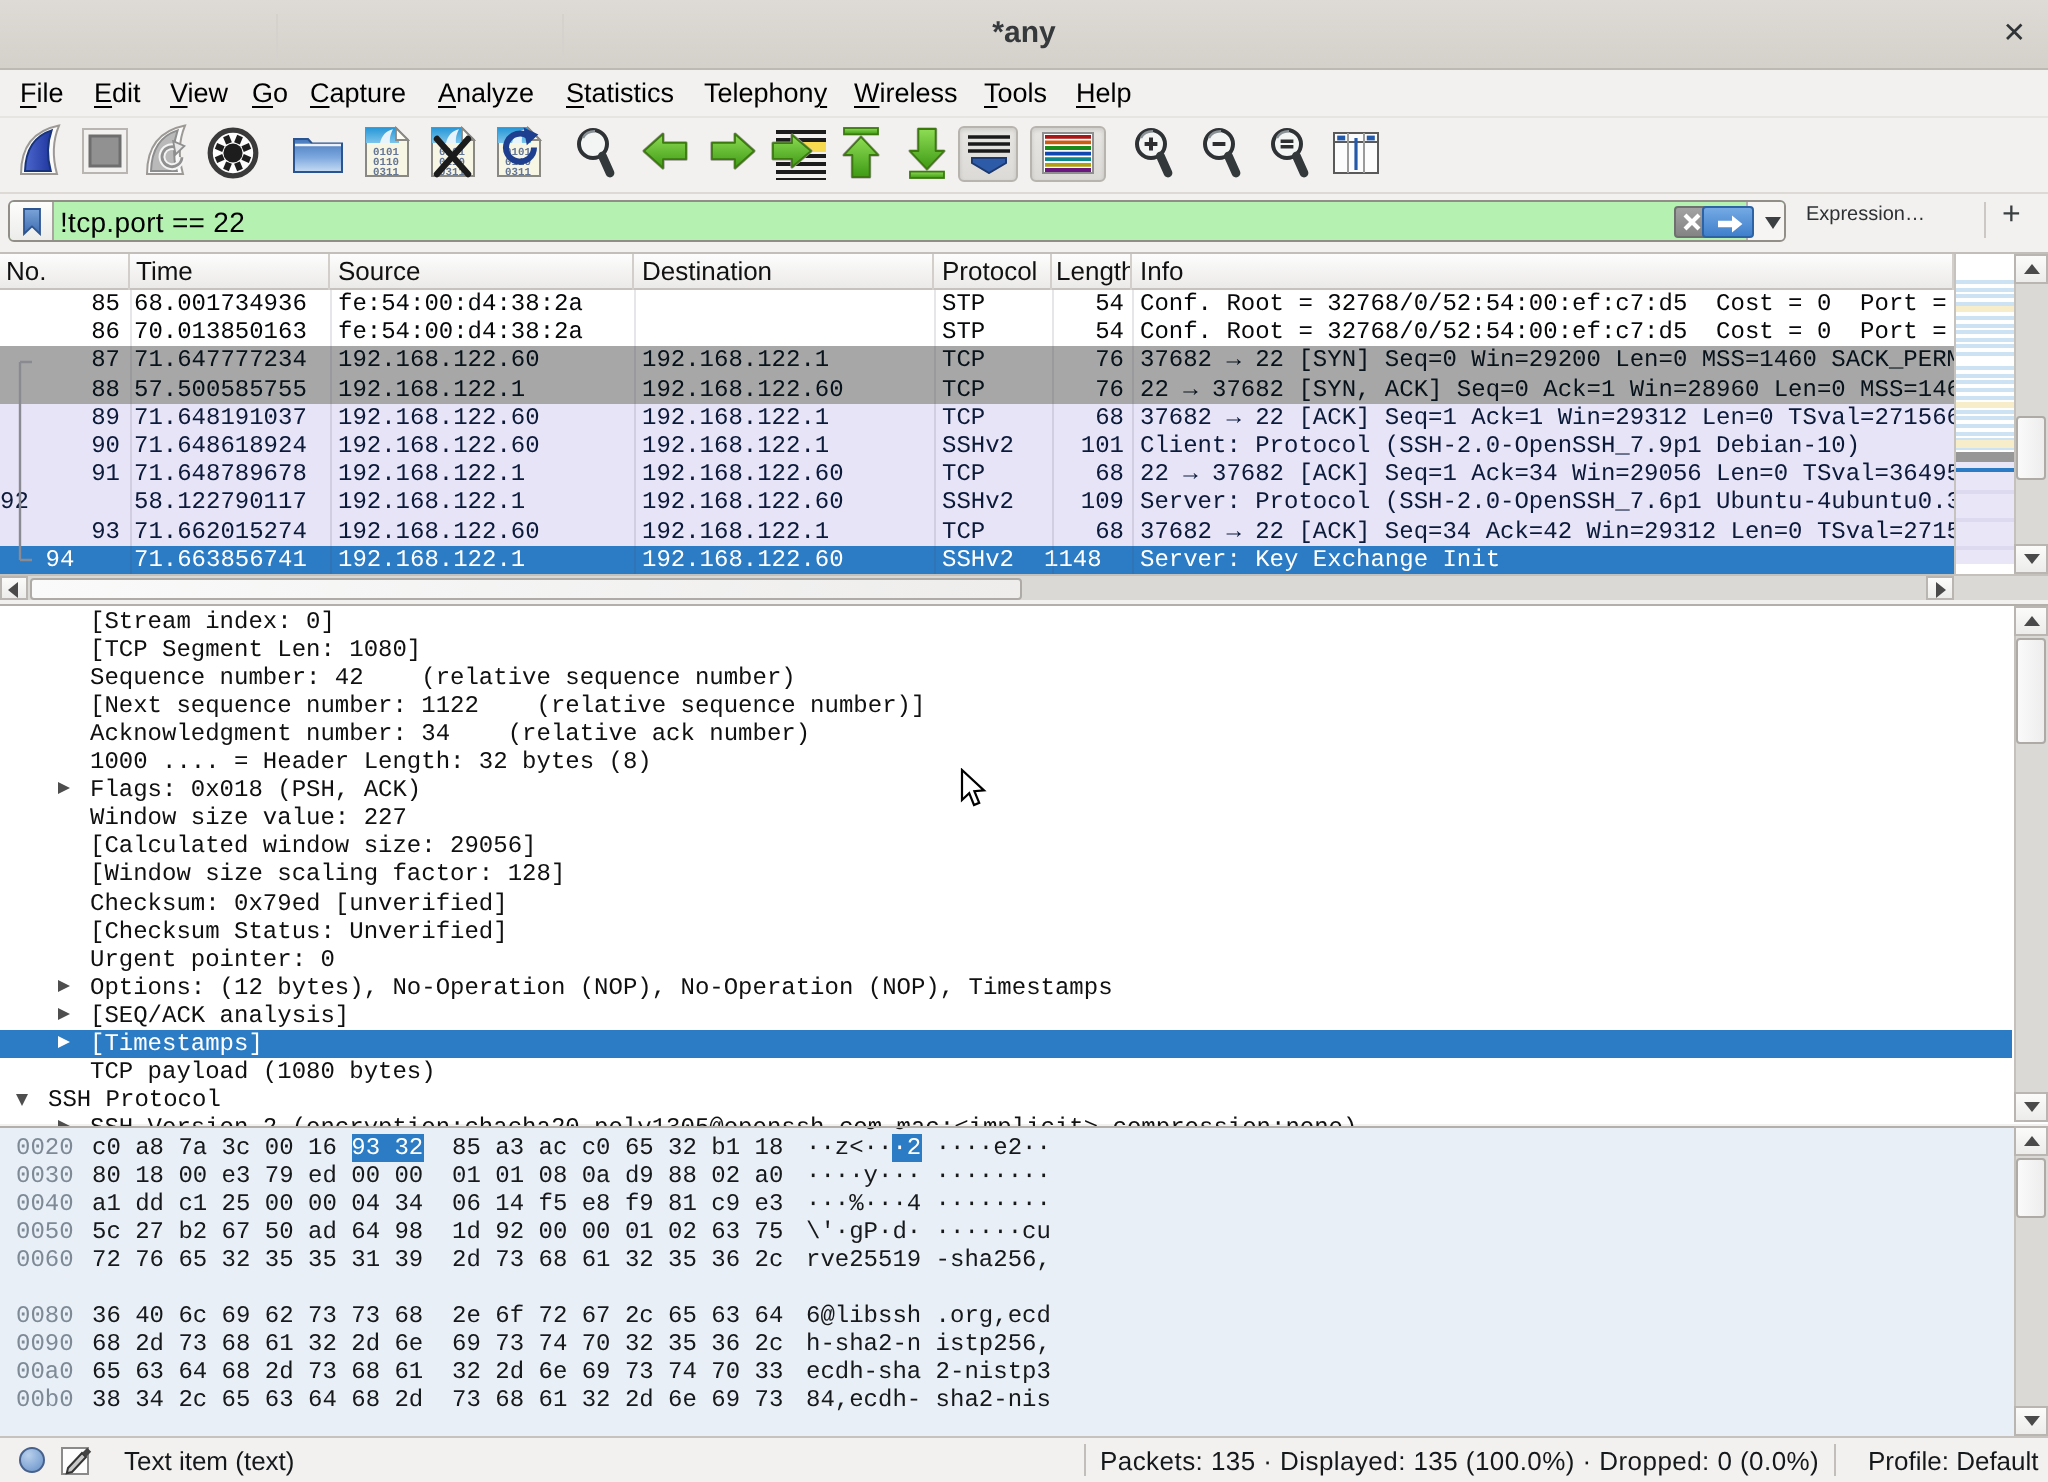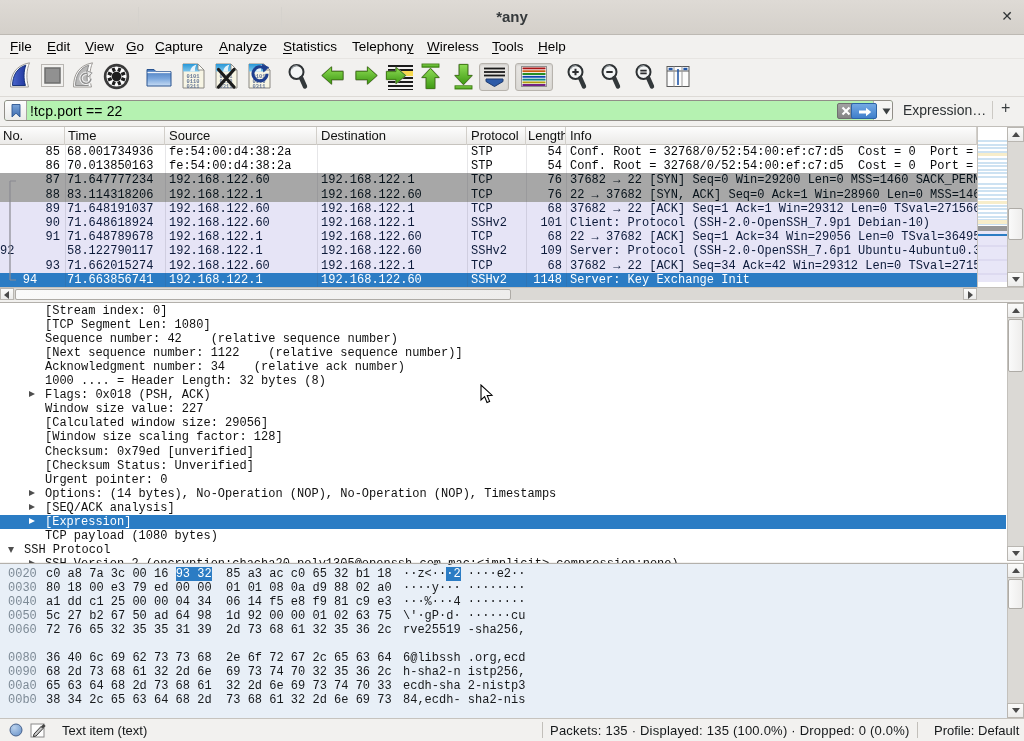--- a/index.html
+++ b/index.html
@@ -18,21 +18,21 @@
 .tsep{position:absolute;top:7px;width:1px;height:24px;background:#d5d2cd;}
 .tbtn{position:absolute;top:63px;width:30px;height:28px;border:1px solid #b7b3ad;border-radius:3px;background:linear-gradient(#e8e6e3,#dcdad6);box-shadow:inset 0 1px 2px rgba(0,0,0,0.12);}
 
 #filterbar{left:0;top:96px;width:1024px;height:31px;background:#f2f1ef;border-top:1px solid #dddad6;border-bottom:1px solid #c2bfba;}
 #ffield{left:4px;top:100px;width:889px;height:21px;border:1px solid #918e88;border-radius:3px;background:#b5f2b1;overflow:hidden;}
 #fbook{left:0;top:0;width:22px;height:19px;background:linear-gradient(#fdfdfd,#ececea);border-right:1px solid #a8a5a0;}
 #ftext{left:25px;top:2px;font-size:14px;letter-spacing:0.15px;color:#000;}
 #fwhite{right:0;top:0;width:19px;height:19px;background:#f6f5f4;border-left:1px solid #b5b2ad;}
 #fx{left:832px;top:1.5px;width:17px;height:16px;border-radius:2px;background:linear-gradient(#a2a2a2,#848484);border:1px solid #6f6f6f;}
 #fgo{left:846px;top:1.5px;width:26px;height:16px;border-radius:2px;background:linear-gradient(#74a9e4,#3f7fcb);border:1px solid #2d63a5;}
-#fexpr{left:903px;top:102px;font-size:14px;color:#2d3133;}
+#fexpr{left:903px;top:102px;font-size:10px;color:#2d3133;}
 #fplus{left:1001px;top:99px;font-size:16px;color:#3a3e40;}
 #fesep{left:992px;top:101px;width:1px;height:18px;background:#ccc9c4;}
 
 #plist{left:0;top:127px;width:1024px;height:173px;background:#fff;}
 #phdr{left:0;top:0;width:977px;height:18px;background:linear-gradient(#fdfdfd,#ebeae8);border-bottom:1px solid #c6c3be;}
 .hcell{position:absolute;top:0;height:18px;border-right:1px solid #d2cfca;font-size:13px;color:#111;line-height:17px;overflow:hidden;}
 .prow{position:absolute;left:0;width:977px;height:14.2px;}
 .prow span{position:absolute;top:0;font-family:"Liberation Mono",monospace;font-size:12px;line-height:14.2px;white-space:pre;}
 .bg-w{background:#fff;color:#07080a;}
 .bg-g{background:#a7a7a7;color:#07121a;}
@@ -359,21 +359,21 @@
       <span style="left:0;width:60px;text-align:right">87</span>
       <span style="left:67px">71.647777234</span>
       <span style="left:169px">192.168.122.60</span>
       <span style="left:321px">192.168.122.1</span>
       <span style="left:471px">TCP</span>
       <span style="left:522px;width:40px;text-align:right">76</span>
       <span style="left:570px;width:407px;overflow:hidden">37682 → 22 [SYN] Seq=0 Win=29200 Len=0 MSS=1460 SACK_PERM=1</span>
     </div>
 <div class="prow bg-g" style="top:60.6px">
       <span style="left:0;width:60px;text-align:right">88</span>
-      <span style="left:67px">83.114318206</span>
+      <span style="left:67px">57.500585755</span>
       <span style="left:169px">192.168.122.1</span>
       <span style="left:321px">192.168.122.60</span>
       <span style="left:471px">TCP</span>
       <span style="left:522px;width:40px;text-align:right">76</span>
       <span style="left:570px;width:407px;overflow:hidden">22 → 37682 [SYN, ACK] Seq=0 Ack=1 Win=28960 Len=0 MSS=1460 </span>
     </div>
 <div class="prow bg-l" style="top:74.8px">
       <span style="left:0;width:60px;text-align:right">89</span>
       <span style="left:67px">71.648191037</span>
       <span style="left:169px">192.168.122.60</span>
@@ -417,21 +417,21 @@
       <span style="left:471px">TCP</span>
       <span style="left:522px;width:40px;text-align:right">68</span>
       <span style="left:570px;width:407px;overflow:hidden">37682 → 22 [ACK] Seq=34 Ack=42 Win=29312 Len=0 TSval=271566</span>
     </div>
 <div class="prow bg-s" style="top:145.8px">
       <span style="left:0;width:60px;text-align:center">94</span>
       <span style="left:67px">71.663856741</span>
       <span style="left:169px">192.168.122.1</span>
       <span style="left:321px">192.168.122.60</span>
       <span style="left:471px">SSHv2</span>
-      <span style="left:522px;width:40px;text-align:right">1148</span>
+      <span style="left:522px;width:40px;">1148</span>
       <span style="left:570px;width:407px;overflow:hidden">Server: Key Exchange Init</span>
     </div>
 <div class="colsep" style="left:65px;top:18px"></div>
 <div class="colsep" style="left:165px;top:18px"></div>
 <div class="colsep" style="left:317px;top:18px"></div>
 <div class="colsep" style="left:467px;top:18px"></div>
 <div class="colsep" style="left:526px;top:18px"></div>
 <div class="colsep" style="left:566px;top:18px"></div>
 <svg class="abs" style="left:0;top:18px" width="20" height="142" viewBox="0 0 20 142">
       <path d="M10 36 V135 M10 36 h6 M10 135 h6" fill="none" stroke="#8a8a92" stroke-width="1.2"></path>
@@ -493,23 +493,23 @@
 <div class="dline mono" style="top:42.3px"><span class="abs" style="left:45px;top:0.5px">[Next sequence number: 1122    (relative sequence number)]</span></div>
 <div class="dline mono" style="top:56.4px"><span class="abs" style="left:45px;top:0.5px">Acknowledgment number: 34    (relative ack number)</span></div>
 <div class="dline mono" style="top:70.5px"><span class="abs" style="left:45px;top:0.5px">1000 .... = Header Length: 32 bytes (8)</span></div>
 <div class="dline mono" style="top:84.6px"><div class="tri-r" style="left:29px;top:3.5px"></div><span class="abs" style="left:45px;top:0.5px">Flags: 0x018 (PSH, ACK)</span></div>
 <div class="dline mono" style="top:98.7px"><span class="abs" style="left:45px;top:0.5px">Window size value: 227</span></div>
 <div class="dline mono" style="top:112.8px"><span class="abs" style="left:45px;top:0.5px">[Calculated window size: 29056]</span></div>
 <div class="dline mono" style="top:126.9px"><span class="abs" style="left:45px;top:0.5px">[Window size scaling factor: 128]</span></div>
 <div class="dline mono" style="top:141.0px"><span class="abs" style="left:45px;top:0.5px">Checksum: 0x79ed [unverified]</span></div>
 <div class="dline mono" style="top:155.1px"><span class="abs" style="left:45px;top:0.5px">[Checksum Status: Unverified]</span></div>
 <div class="dline mono" style="top:169.2px"><span class="abs" style="left:45px;top:0.5px">Urgent pointer: 0</span></div>
-<div class="dline mono" style="top:183.3px"><div class="tri-r" style="left:29px;top:3.5px"></div><span class="abs" style="left:45px;top:0.5px">Options: (14 bytes), No-Operation (NOP), No-Operation (NOP), Timestamps</span></div>
+<div class="dline mono" style="top:183.3px"><div class="tri-r" style="left:29px;top:3.5px"></div><span class="abs" style="left:45px;top:0.5px">Options: (12 bytes), No-Operation (NOP), No-Operation (NOP), Timestamps</span></div>
 <div class="dline mono" style="top:197.4px"><div class="tri-r" style="left:29px;top:3.5px"></div><span class="abs" style="left:45px;top:0.5px">[SEQ/ACK analysis]</span></div>
-<div class="dline mono sel" style="top:211.5px"><div class="tri-r wh" style="left:29px;top:3.5px"></div><span class="abs" style="left:45px;top:0.5px">[Expression]</span></div>
+<div class="dline mono sel" style="top:211.5px"><div class="tri-r wh" style="left:29px;top:3.5px"></div><span class="abs" style="left:45px;top:0.5px">[Timestamps]</span></div>
 <div class="dline mono" style="top:225.6px"><span class="abs" style="left:45px;top:0.5px">TCP payload (1080 bytes)</span></div>
 <div class="dline mono" style="top:239.7px"><div class="tri-d" style="left:8px;top:4.5px"></div><span class="abs" style="left:24px;top:0.5px">SSH Protocol</span></div>
 <div class="dline mono" style="top:253.8px"><div class="tri-r" style="left:29px;top:3.5px"></div><span class="abs" style="left:45px;top:0.5px">SSH Version 2 (encryption:chacha20-poly1305@openssh.com mac:&lt;implicit&gt; compression:none)</span></div>
 </div>
 <div class="sbv abs" style="left:1007px;top:303px;height:258px"></div>
 <div class="sbtn abs" style="left:1007px;top:303px;height:15px"></div>
 <div class="arr" style="left:1011.5px;top:308px;border-left:4px solid transparent;border-right:4px solid transparent;border-bottom:5px solid #4a4a4a"></div>
 <div class="sbtn abs" style="left:1007px;top:546px;height:15px"></div>
 <div class="arr" style="left:1011.5px;top:551px;border-left:4px solid transparent;border-right:4px solid transparent;border-top:5px solid #4a4a4a"></div>
 <div class="sthumb abs" style="top:319px;height:53px;left:1008px"></div>

